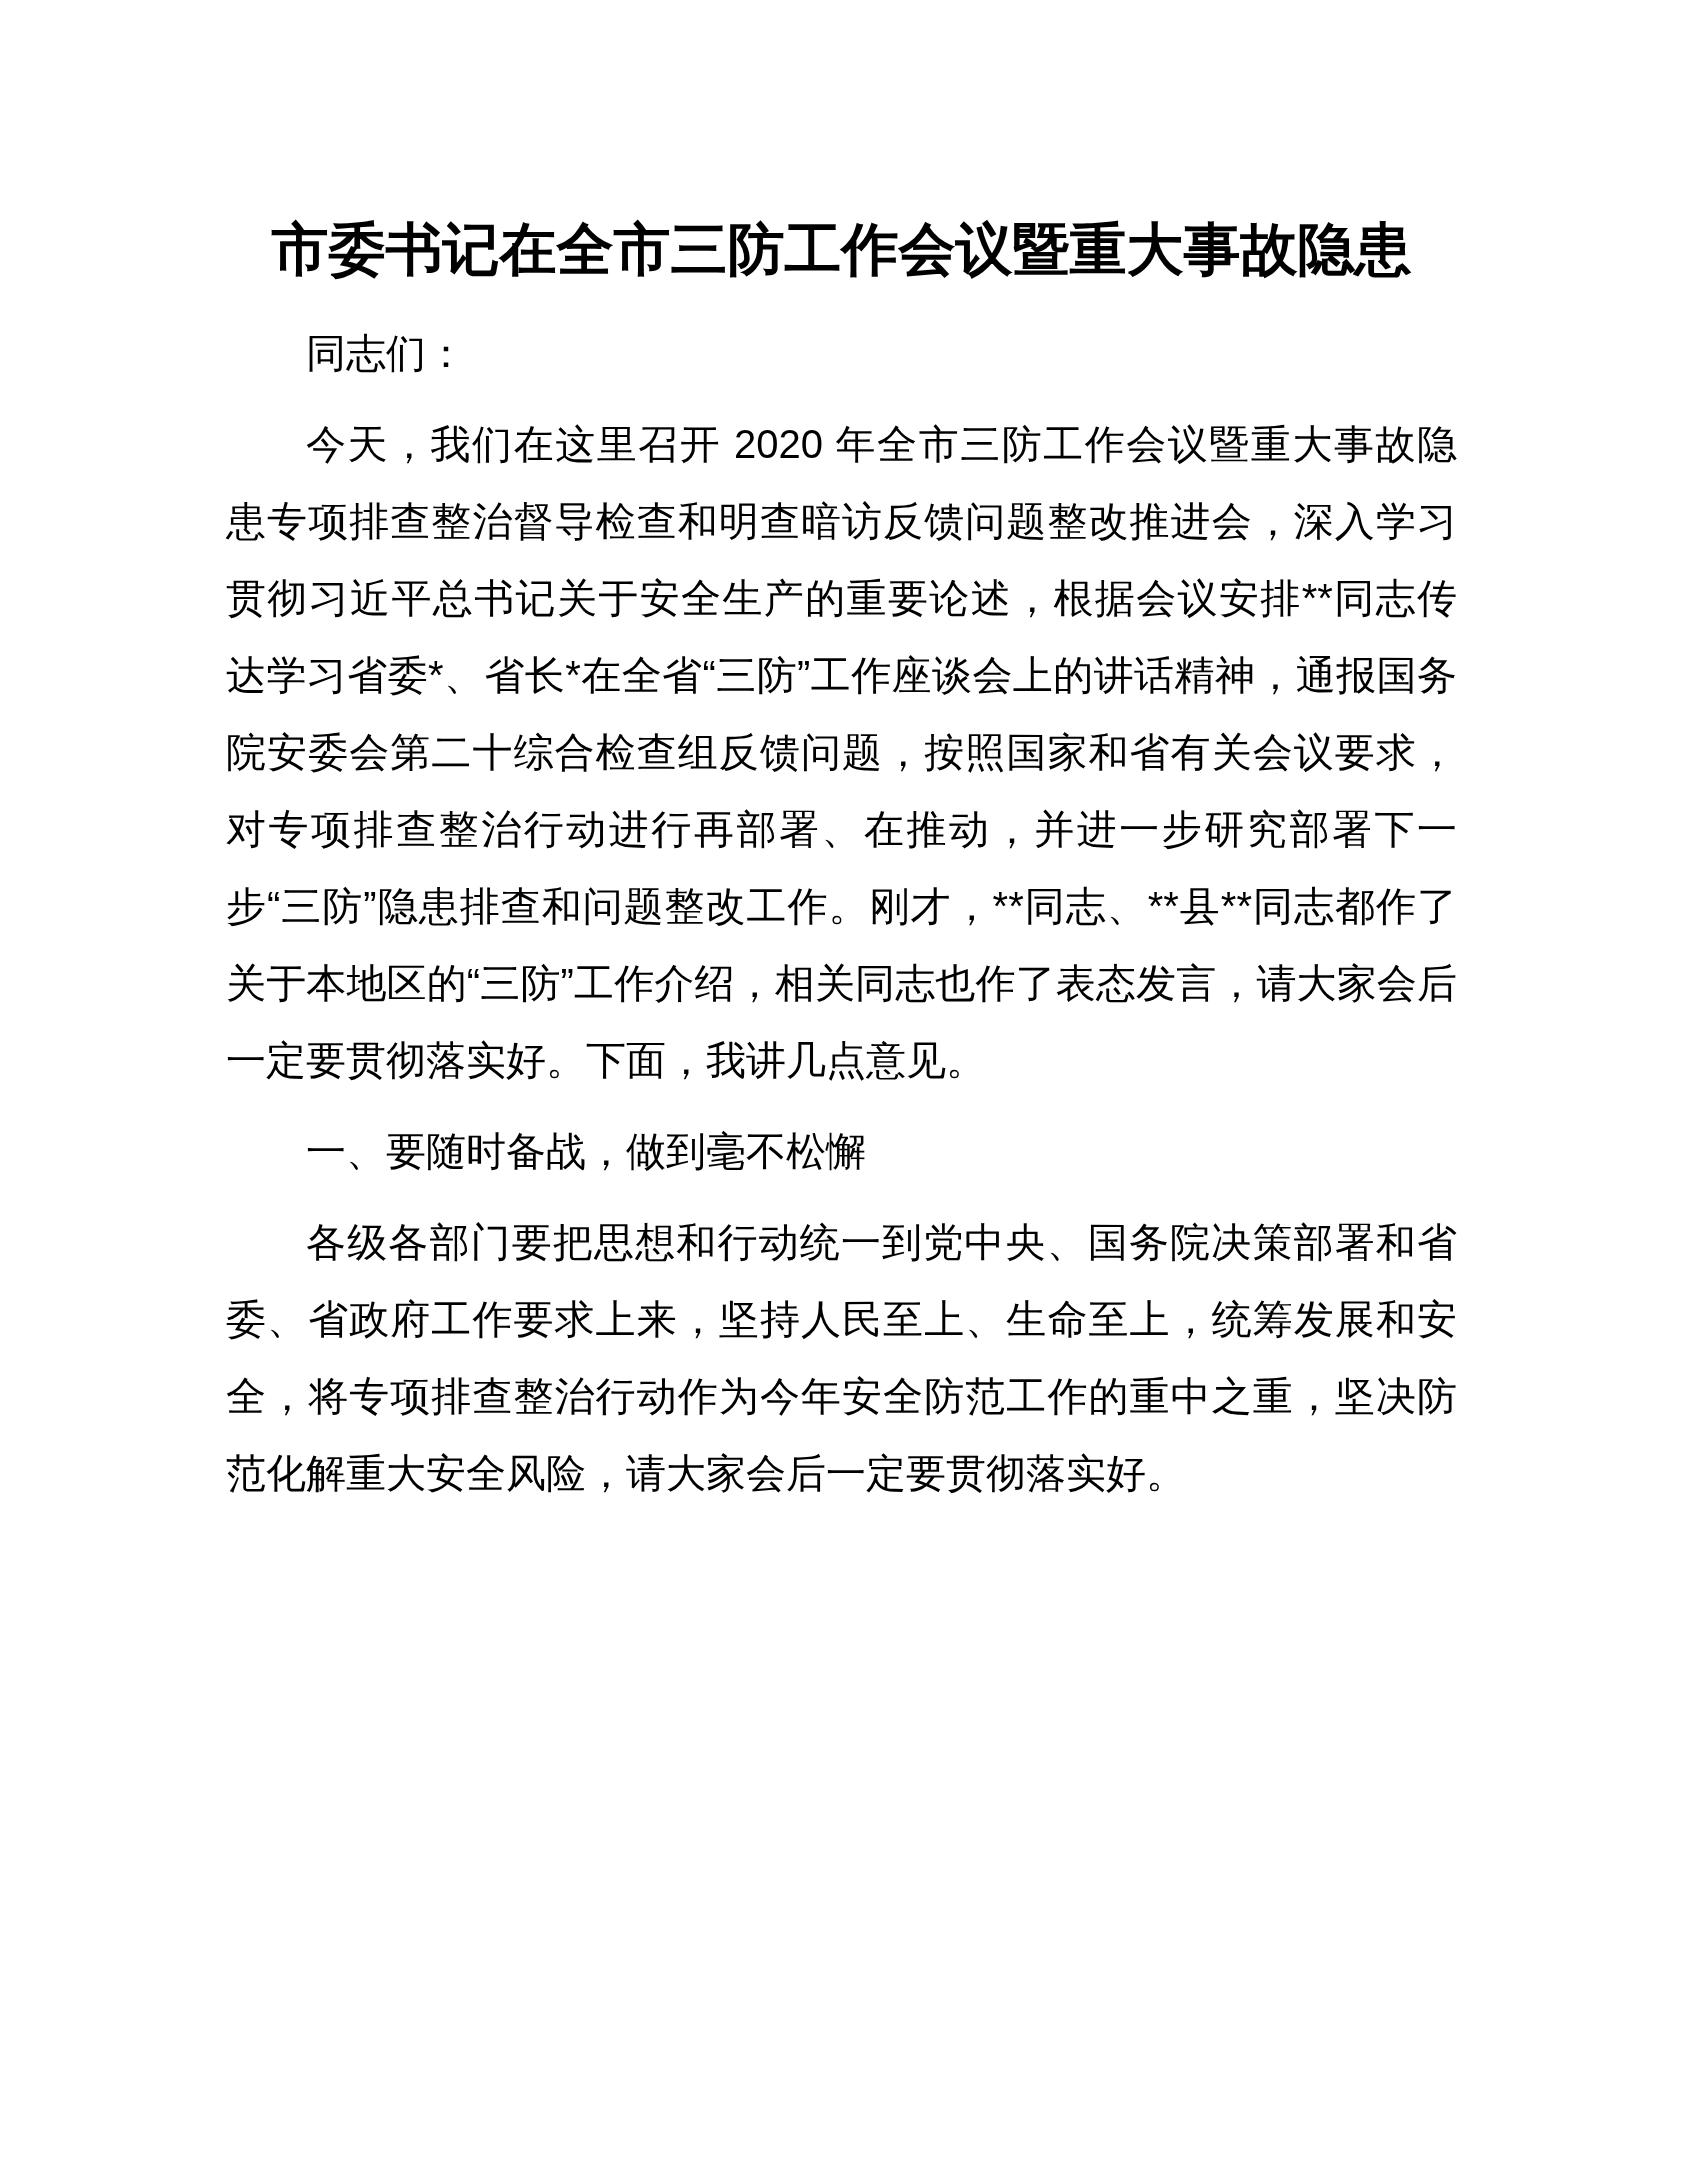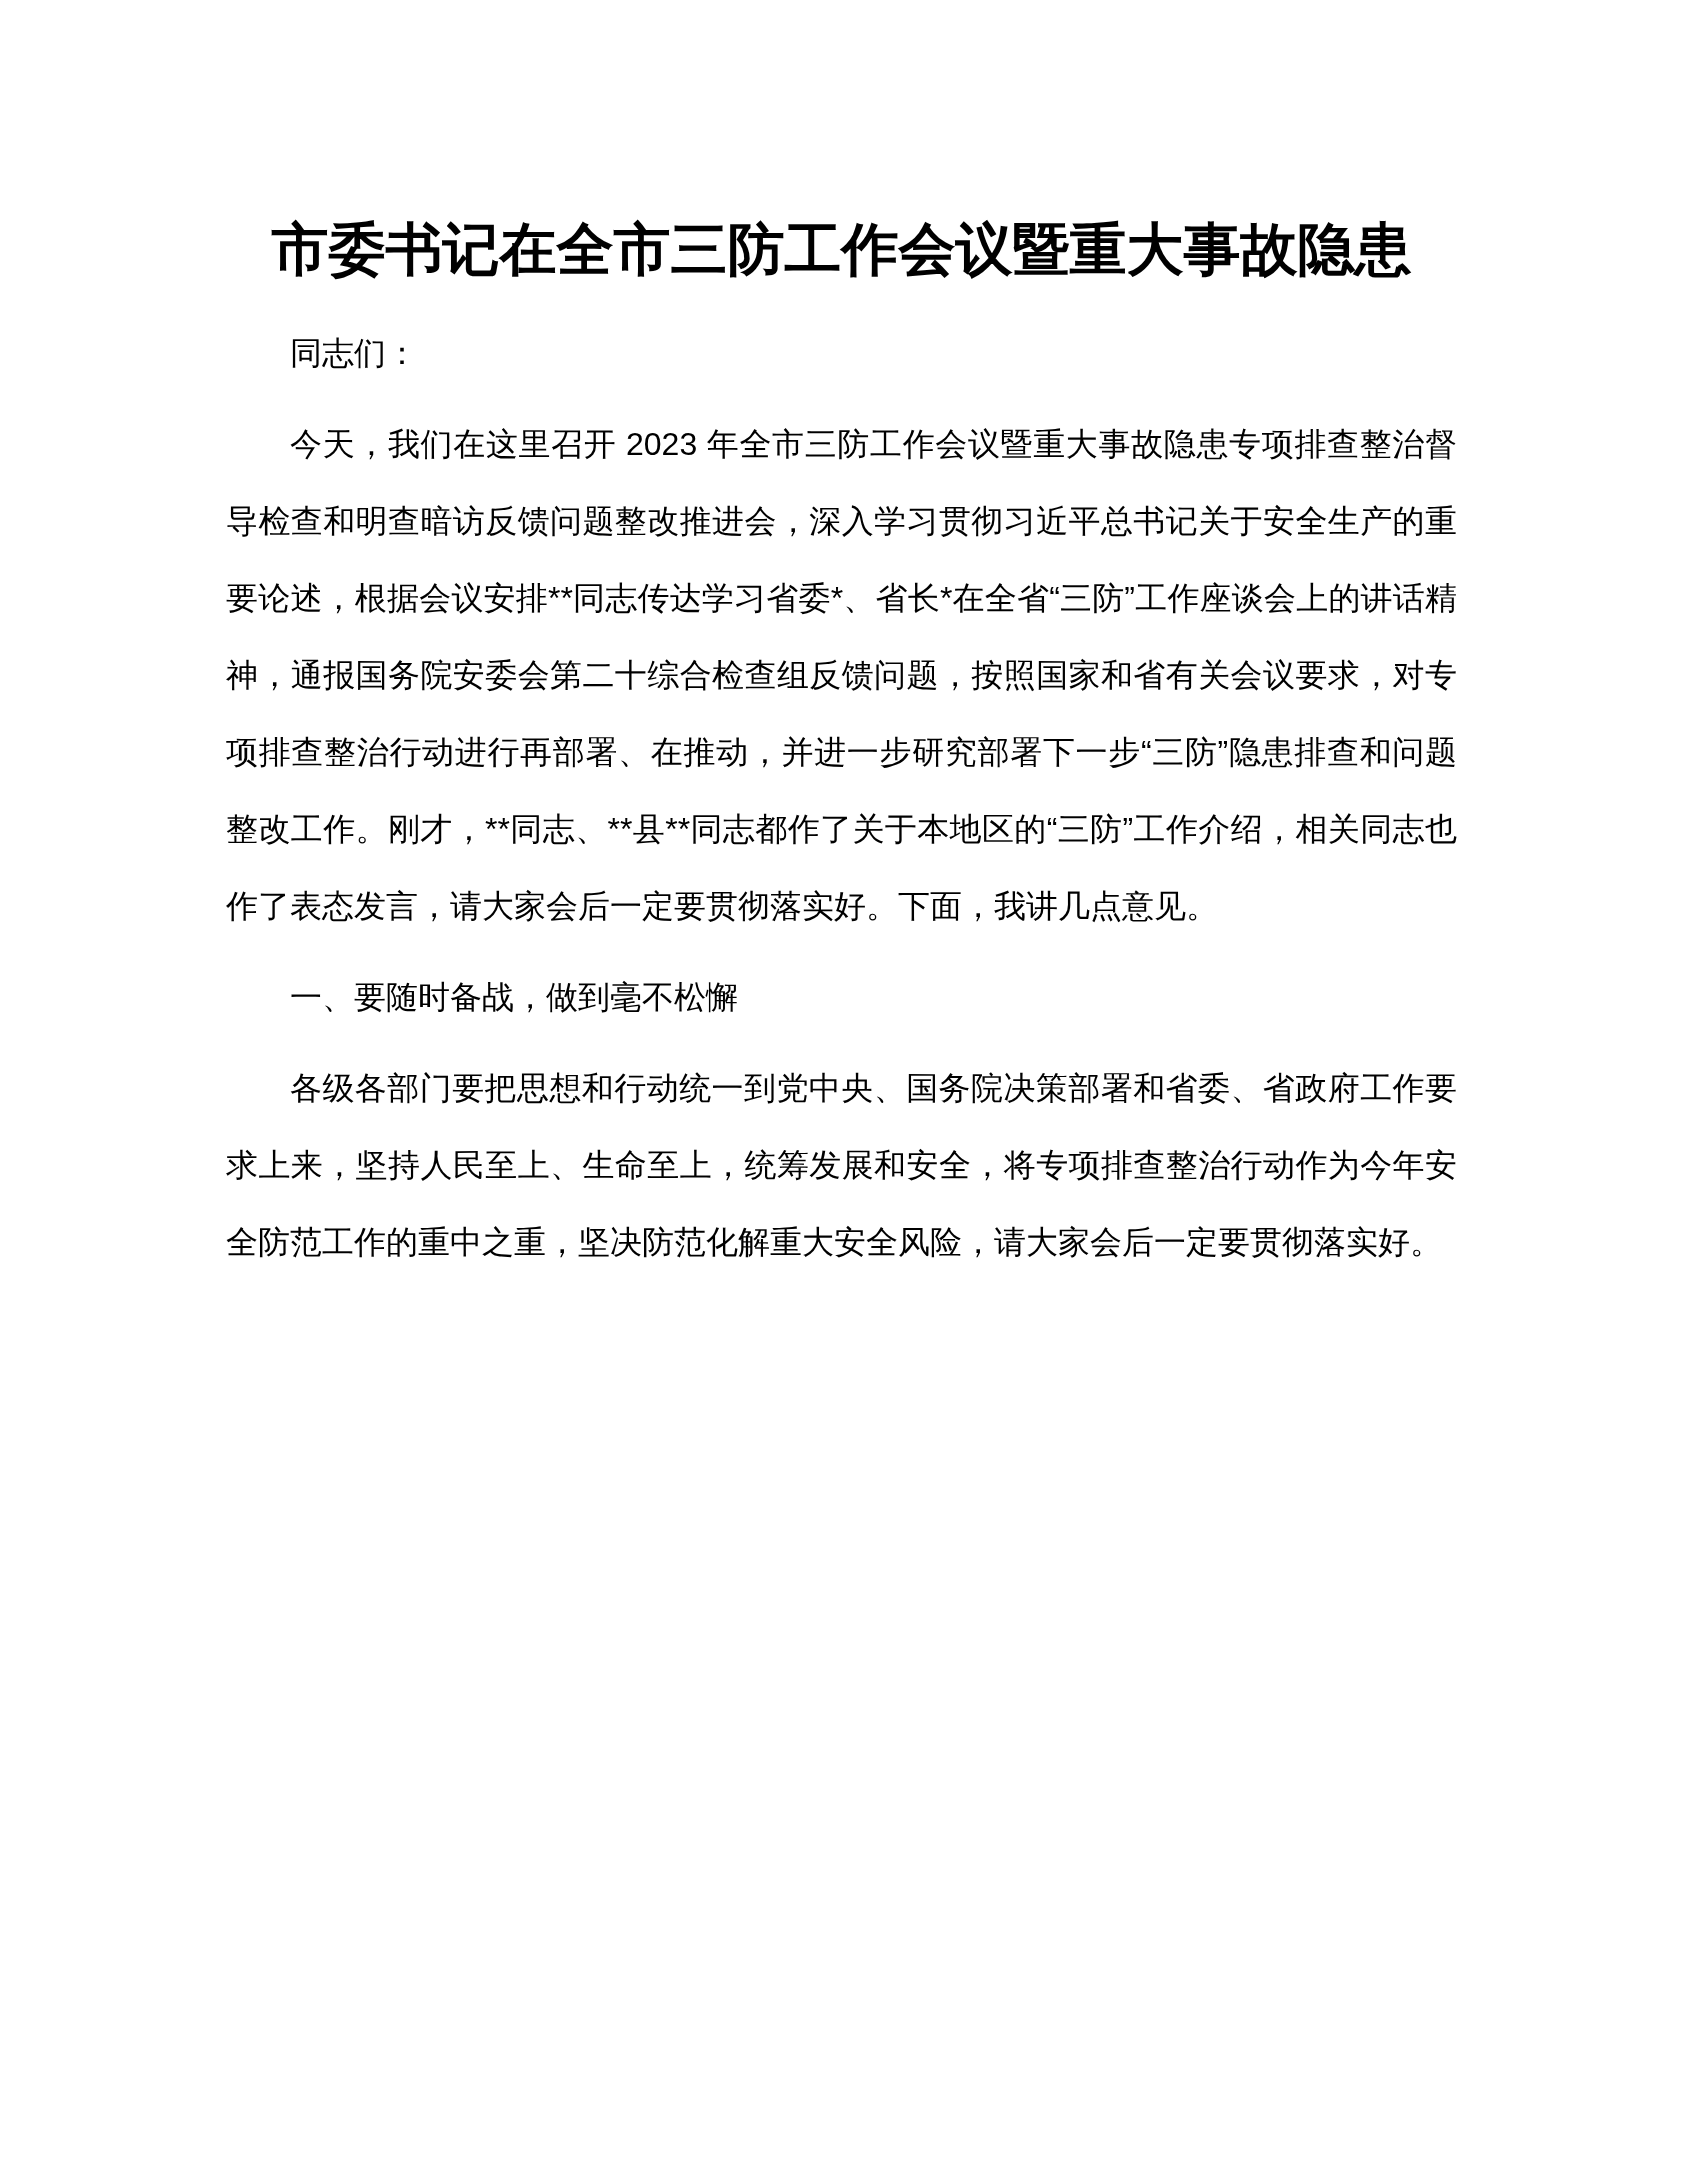--- a/index.html
+++ b/index.html
@@ -23,21 +23,21 @@
     font-size: 57px;
     line-height: 79px;
     font-weight: 700;
     text-align: center;
     margin: 0 0 26px 0;
   }
   .doc-title .title-line {
     display: block;
   }
   .para {
-    font-size: 32px;
+    font-size: 40px;
     line-height: 77px;
     margin: 14px 0;
     text-align: justify;
     text-indent: 2em;
     word-break: break-all;
   }
   .salutation {
     text-align: left;
   }
   .heading {
@@ -48,21 +48,21 @@
 <body>
 
 <div class="page">
 
   <h1 class="doc-title">
     <span class="title-line">市委书记在全市三防工作会议暨重大事故隐患</span>
   </h1>
 
   <p class="para salutation">同志们：</p>
 
-  <p class="para">今天，我们在这里召开 2023 年全市三防工作会议暨重大事故隐患专项排查整治督导检查和明查暗访反馈问题整改推进会，深入学习贯彻习近平总书记关于安全生产的重要论述，根据会议安排**同志传达学习省委*、省长*在全省“三防”工作座谈会上的讲话精神，通报国务院安委会第二十综合检查组反馈问题，按照国家和省有关会议要求，对专项排查整治行动进行再部署、在推动，并进一步研究部署下一步“三防”隐患排查和问题整改工作。刚才，**同志、**县**同志都作了关于本地区的“三防”工作介绍，相关同志也作了表态发言，请大家会后一定要贯彻落实好。下面，我讲几点意见。</p>
+  <p class="para">今天，我们在这里召开 2020 年全市三防工作会议暨重大事故隐患专项排查整治督导检查和明查暗访反馈问题整改推进会，深入学习贯彻习近平总书记关于安全生产的重要论述，根据会议安排**同志传达学习省委*、省长*在全省“三防”工作座谈会上的讲话精神，通报国务院安委会第二十综合检查组反馈问题，按照国家和省有关会议要求，对专项排查整治行动进行再部署、在推动，并进一步研究部署下一步“三防”隐患排查和问题整改工作。刚才，**同志、**县**同志都作了关于本地区的“三防”工作介绍，相关同志也作了表态发言，请大家会后一定要贯彻落实好。下面，我讲几点意见。</p>
 
   <p class="para heading">一、要随时备战，做到毫不松懈</p>
 
   <p class="para">各级各部门要把思想和行动统一到党中央、国务院决策部署和省委、省政府工作要求上来，坚持人民至上、生命至上，统筹发展和安全，将专项排查整治行动作为今年安全防范工作的重中之重，坚决防范化解重大安全风险，请大家会后一定要贯彻落实好。</p>
 
 
 </div>
 
 
 </body></html>

